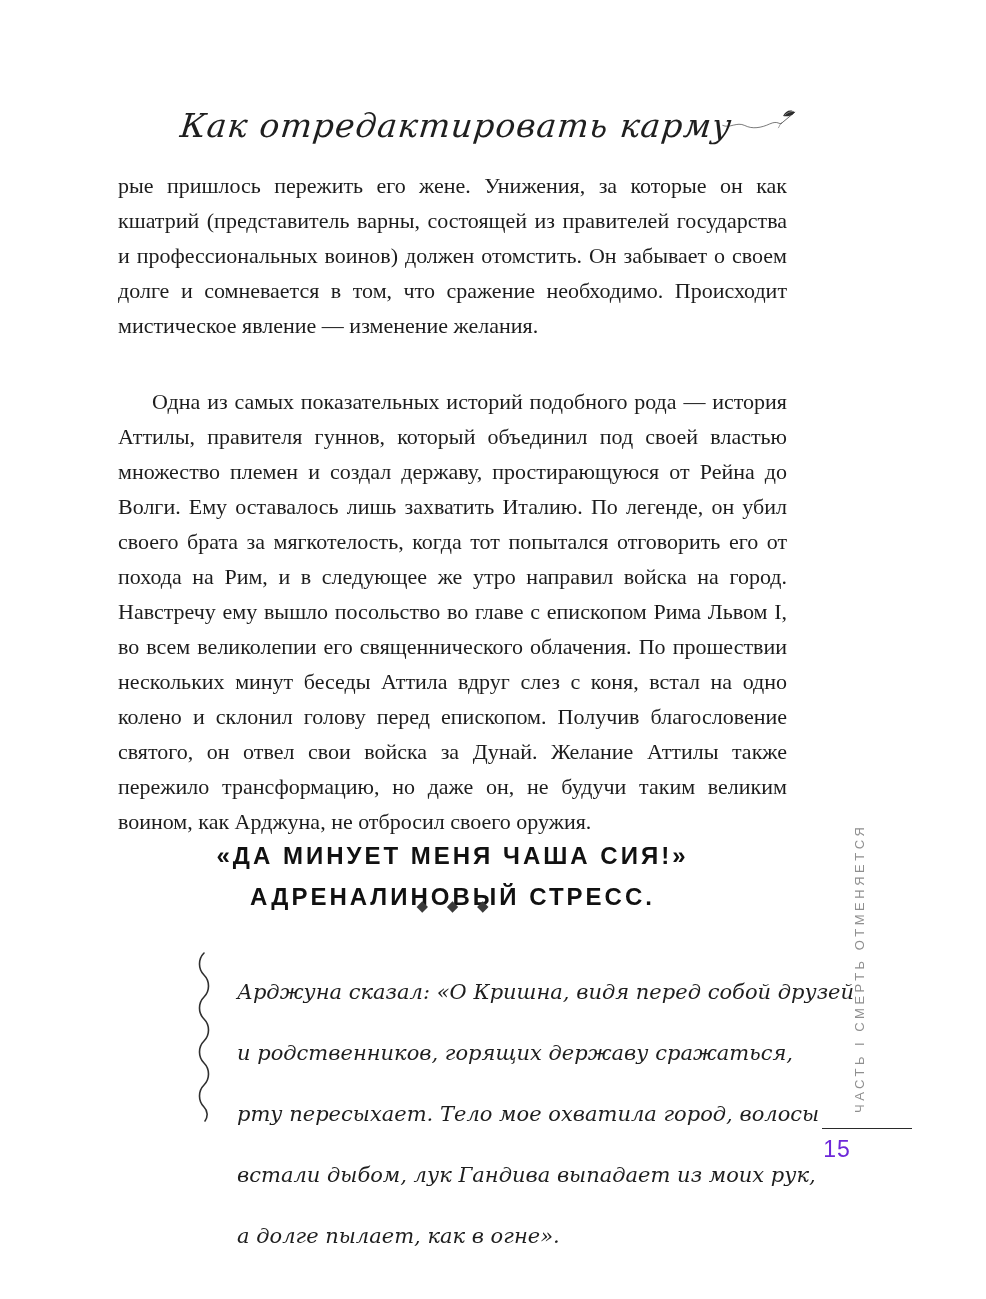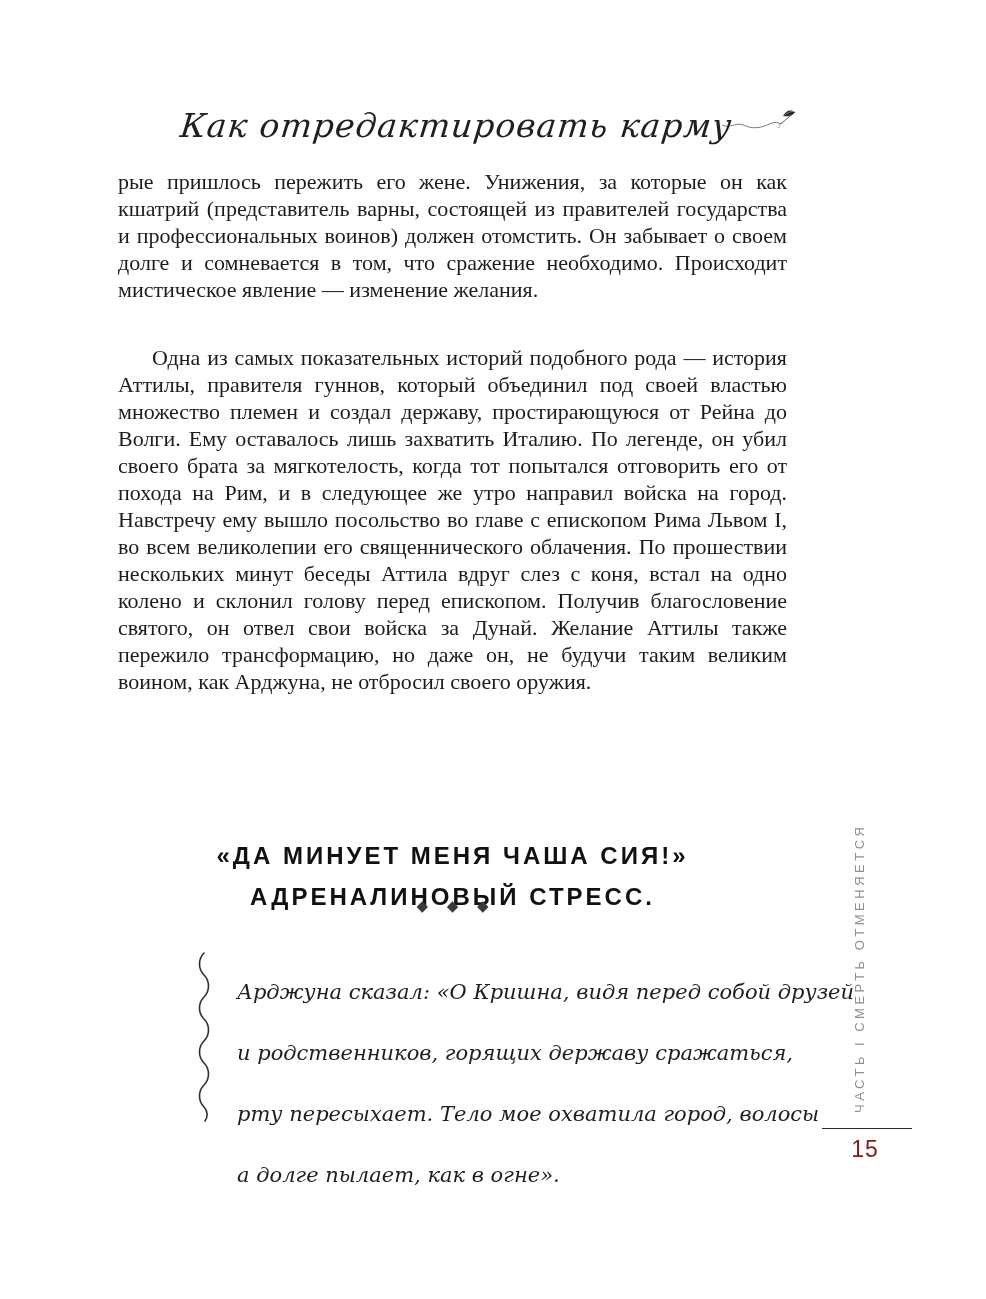--- a/index.html
+++ b/index.html
@@ -37,21 +37,21 @@
   .flourish-svg { margin-left: -10px; }
 
   
   .body-text {
     position: absolute;
     left: 118px;
     top: 168px;
     width: 669px;
     text-align: justify;
     font-size: 22px;
-    line-height: 27px;
+    line-height: 35px;
     hyphens: auto;
     -webkit-hyphens: auto;
   }
   .body-text p { margin: 0; }
   .body-text p + p { text-indent: 34px; margin-top: 41px; }
 
   
   .section-heading {
     position: absolute;
     left: 118px;
@@ -116,29 +116,29 @@
   
   .folio-rule {
     position: absolute;
     left: 822px;
     top: 1128px;
     width: 90px;
     border-top: 1.5px solid #2a2a2a;
   }
   .folio-number {
     position: absolute;
-    left: 820px;
+    left: 792px;
     top: 1136px;
     width: 90px;
     text-align: center;
     font-family: "Liberation Sans", sans-serif;
     font-weight: 400;
     font-size: 23px;
     letter-spacing: 1px;
-    color: #7f1d1d;
+    color: #6d28d9;
   }
 </style>
 </head>
 <body>
 
 <div class="page">
 
   <header class="running-head">
     <div class="script-title">Как отредактировать карму</div>
     <svg class="flourish-svg" width="200" height="60" viewBox="0 0 200 60" fill="none" xmlns="http://www.w3.org/2000/svg">
@@ -163,20 +163,21 @@
   <div class="ornament">◆ ◆ ◆</div>
 
   <svg class="wavy-line" width="14" height="172" viewBox="0 0 14 172" fill="none" xmlns="http://www.w3.org/2000/svg">
     <path d="M8 2 C 2 8, 2 18, 8 24 C 14 30, 14 40, 8 46 C 2 52, 2 62, 8 68 C 14 74, 14 84, 8 90 C 2 96, 2 106, 8 112 C 14 118, 14 128, 8 134 C 2 140, 2 150, 8 156 C 12 160, 12 166, 9 170" stroke="#2f2f2f" stroke-width="1.6" fill="none" stroke-linecap="round"></path>
   </svg>
 
   <blockquote class="quote-block" style="margin:0;">
     <div class="quote-line">Арджуна сказал: «О Кришна, видя перед собой друзей</div>
     <div class="quote-line">и родственников, горящих державу сражаться,</div>
     <div class="quote-line">рту пересыхает. Тело мое охватила город, волосы</div>
+    <div class="quote-line">встали дыбом, лук Гандива выпадает из моих рук,</div>
     <div class="quote-line">а долге пылает, как в огне».</div>
   </blockquote>
 
   <div class="sidebar-vertical">ЧАСТЬ I СМЕРТЬ ОТМЕНЯЕТСЯ</div>
 
   <div class="folio-rule"></div>
   <div class="folio-number">15</div>
 
 </div>
 

